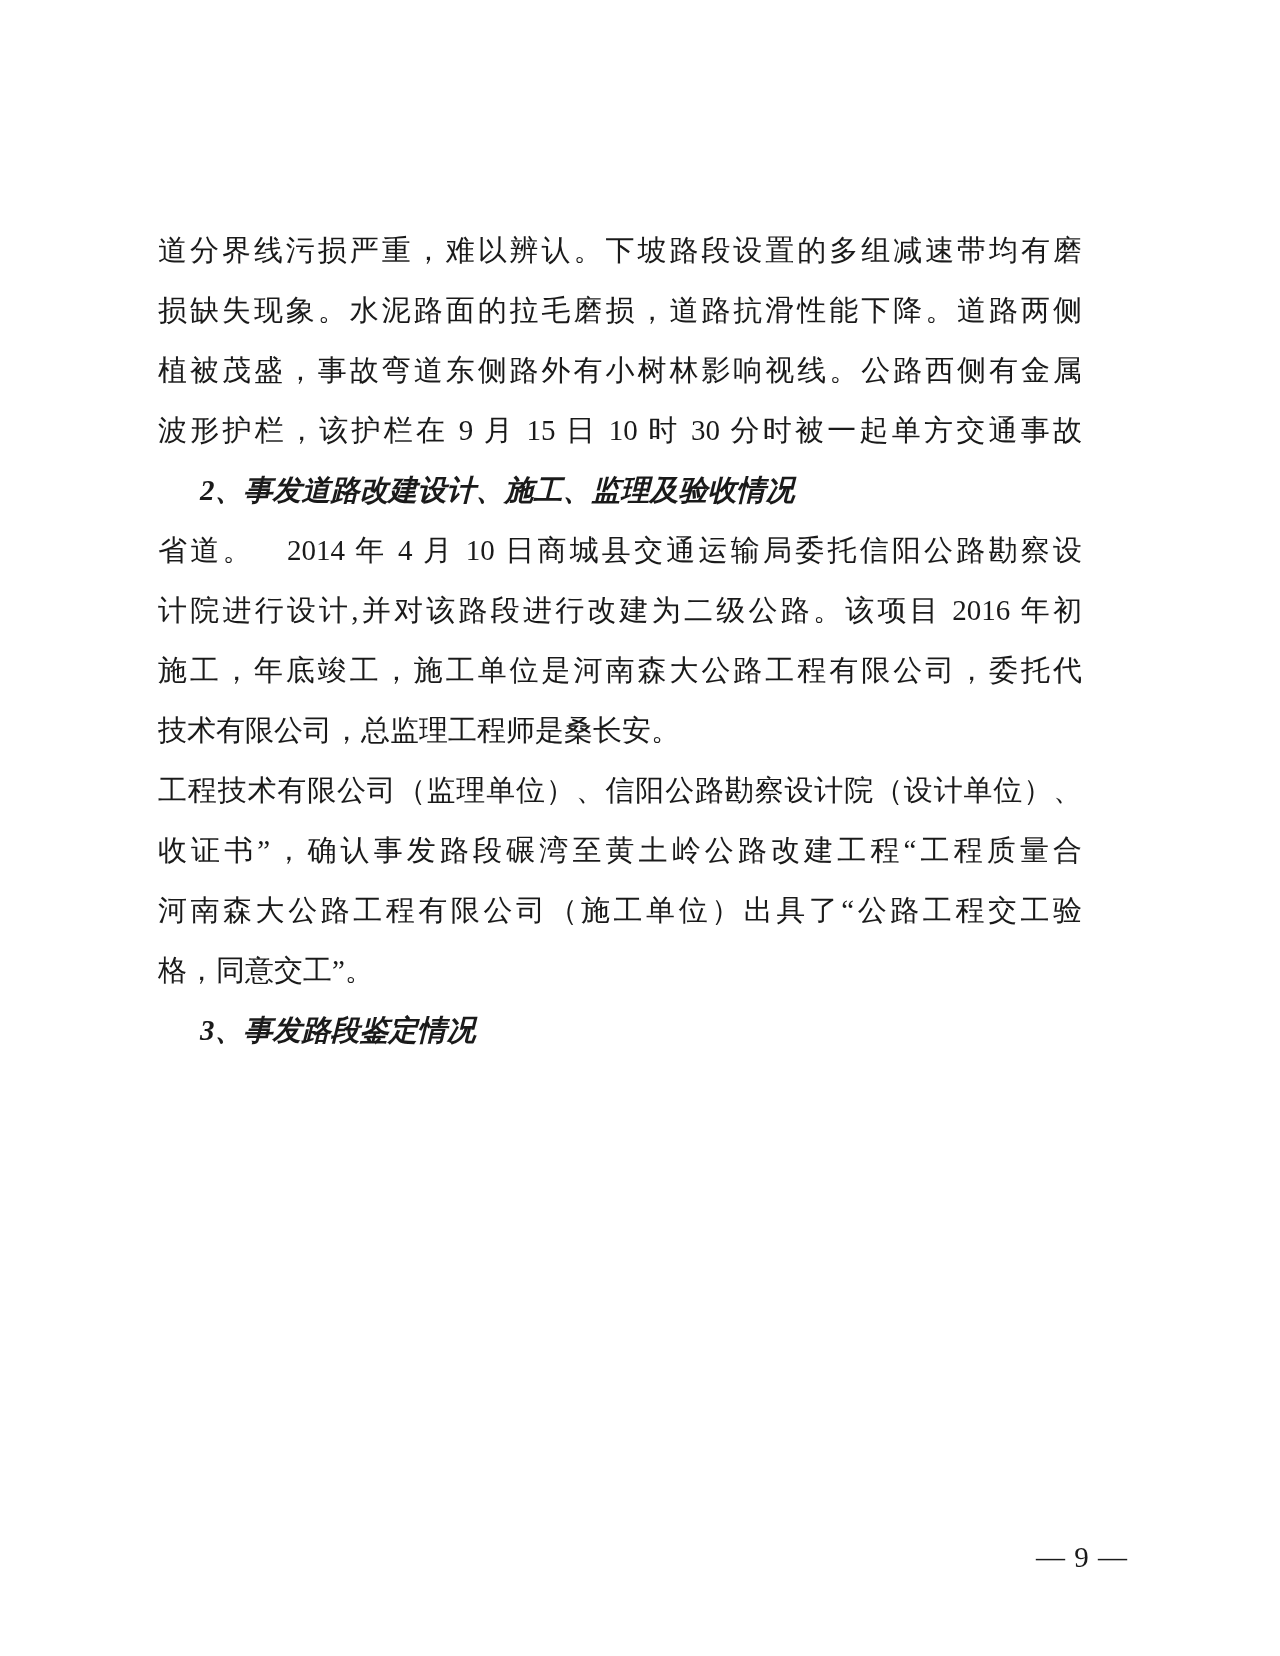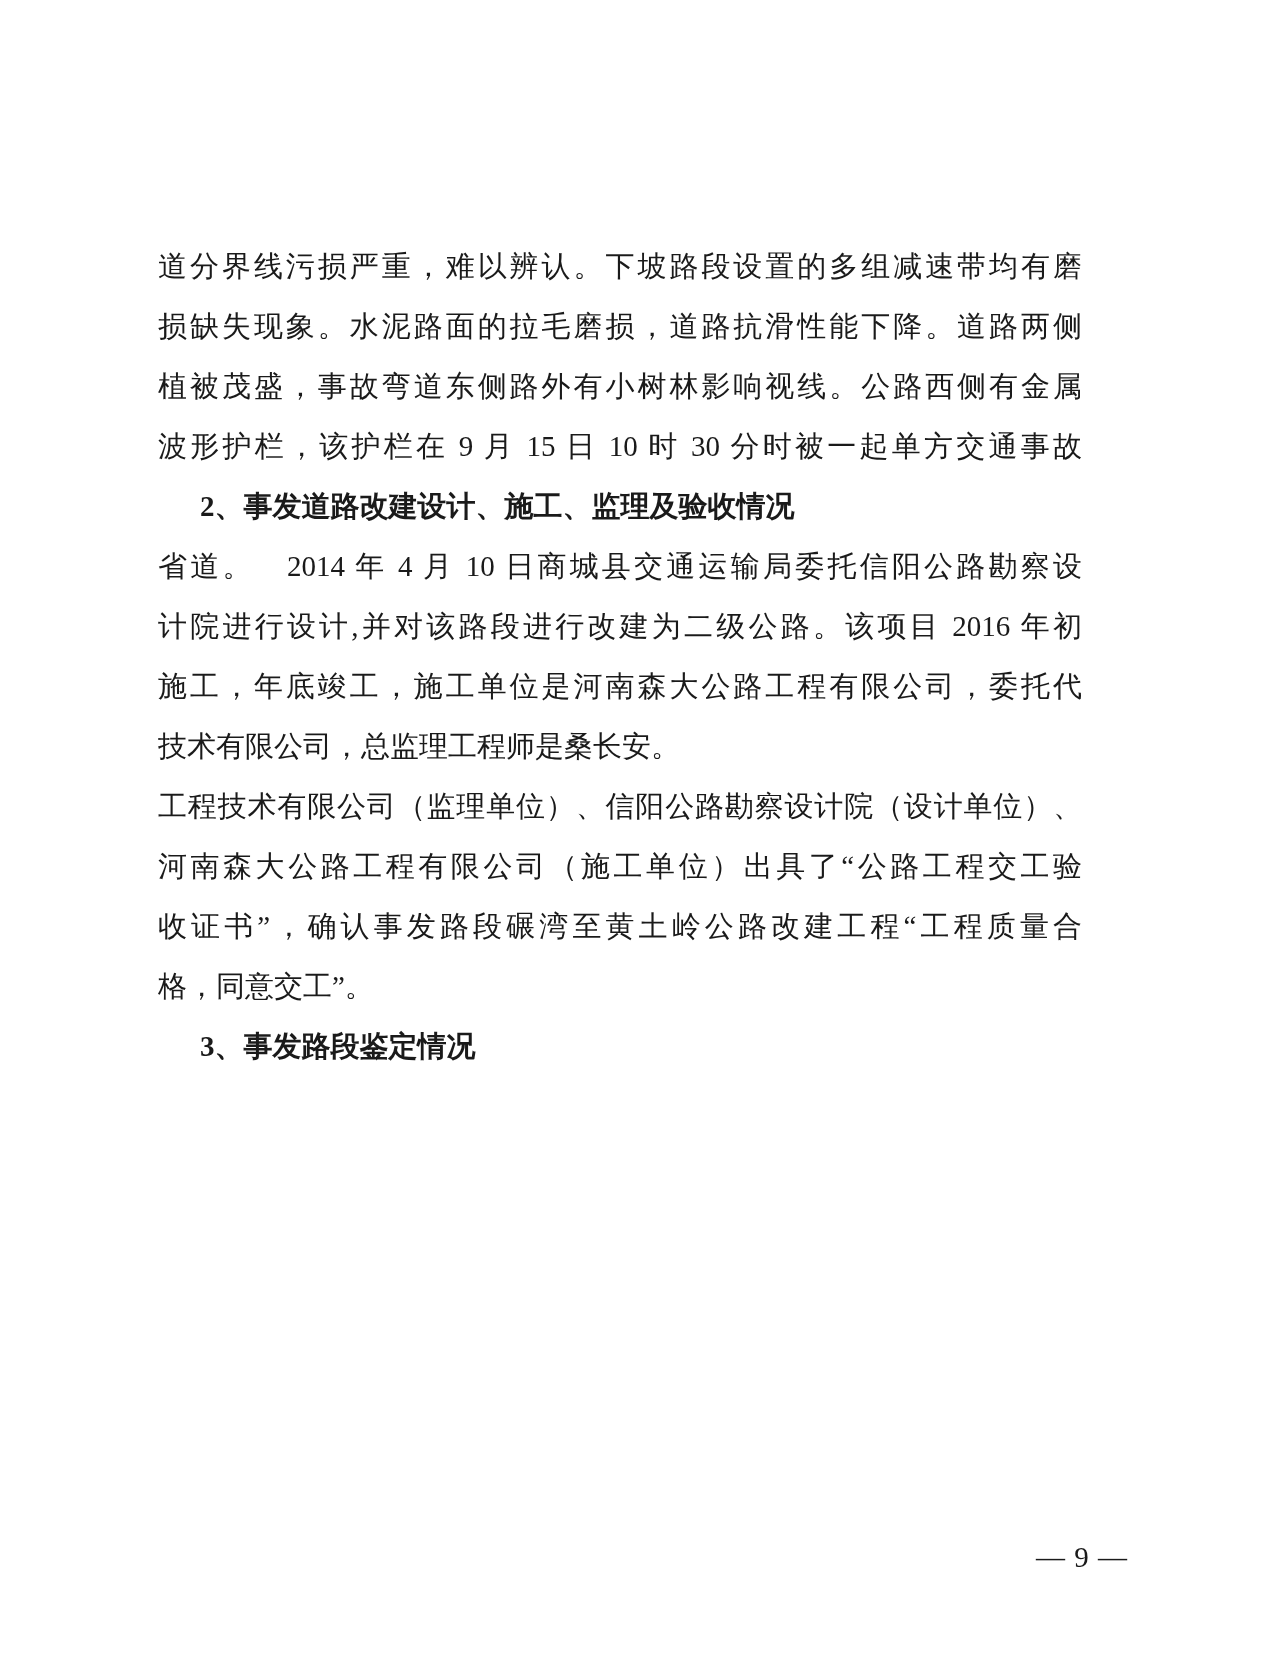--- a/index.html
+++ b/index.html
@@ -12,35 +12,36 @@
     width: 1280px;
     height: 1656px;
     background: #ffffff;
     font-family: "Liberation Serif", "DejaVu Serif", serif;
     color: #1a1a1a;
     overflow: hidden;
   }
   .text-block {
     position: absolute;
     left: 158px;
-    top: 236px;
+    top: 220px;
     width: 924px;
   }
   .line {
     font-size: 29px;
     line-height: 60px;
     height: 60px;
     white-space: normal;
   }
   .line.fill {
     text-align: justify;
     text-align-last: justify;
   }
   .line.heading {
     font-weight: bold;
+    font-style: italic;
   }
   .line.indent-body {
     padding-left: 77px;
   }
   .line.indent-heading {
     padding-left: 42px;
   }
   .page-number {
     position: absolute;
     top: 1542px;
@@ -61,19 +62,19 @@
       <div class="line fill">道分界线污损严重，难以辨认。下坡路段设置的多组减速带均有磨</div>
       <div class="line fill">损缺失现象。水泥路面的拉毛磨损，道路抗滑性能下降。道路两侧</div>
       <div class="line fill">植被茂盛，事故弯道东侧路外有小树林影响视线。公路西侧有金属</div>
       <div class="line fill">波形护栏，该护栏在 9 月 15 日 10 时 30 分时被一起单方交通事故</div>
       <div class="line heading indent-heading">2、事发道路改建设计、施工、监理及验收情况</div>
       <div class="line fill">省道。　2014 年 4 月 10 日商城县交通运输局委托信阳公路勘察设</div>
       <div class="line fill">计院进行设计,并对该路段进行改建为二级公路。该项目 2016 年初</div>
       <div class="line fill">施工，年底竣工，施工单位是河南森大公路工程有限公司，委托代</div>
       <div class="line">技术有限公司，总监理工程师是桑长安。</div>
       <div class="line fill">工程技术有限公司（监理单位）、信阳公路勘察设计院（设计单位）、</div>
+      <div class="line fill">收证书”，确认事发路段碾湾至黄土岭公路改建工程“工程质量合</div>
       <div class="line fill">河南森大公路工程有限公司（施工单位）出具了“公路工程交工验</div>
-      <div class="line fill">收证书”，确认事发路段碾湾至黄土岭公路改建工程“工程质量合</div>
       <div class="line">格，同意交工”。</div>
       <div class="line heading indent-heading">3、事发路段鉴定情况</div>
     </div>
   <div class="page-number">— 9 —</div>
 </div>
 
 </body></html>

